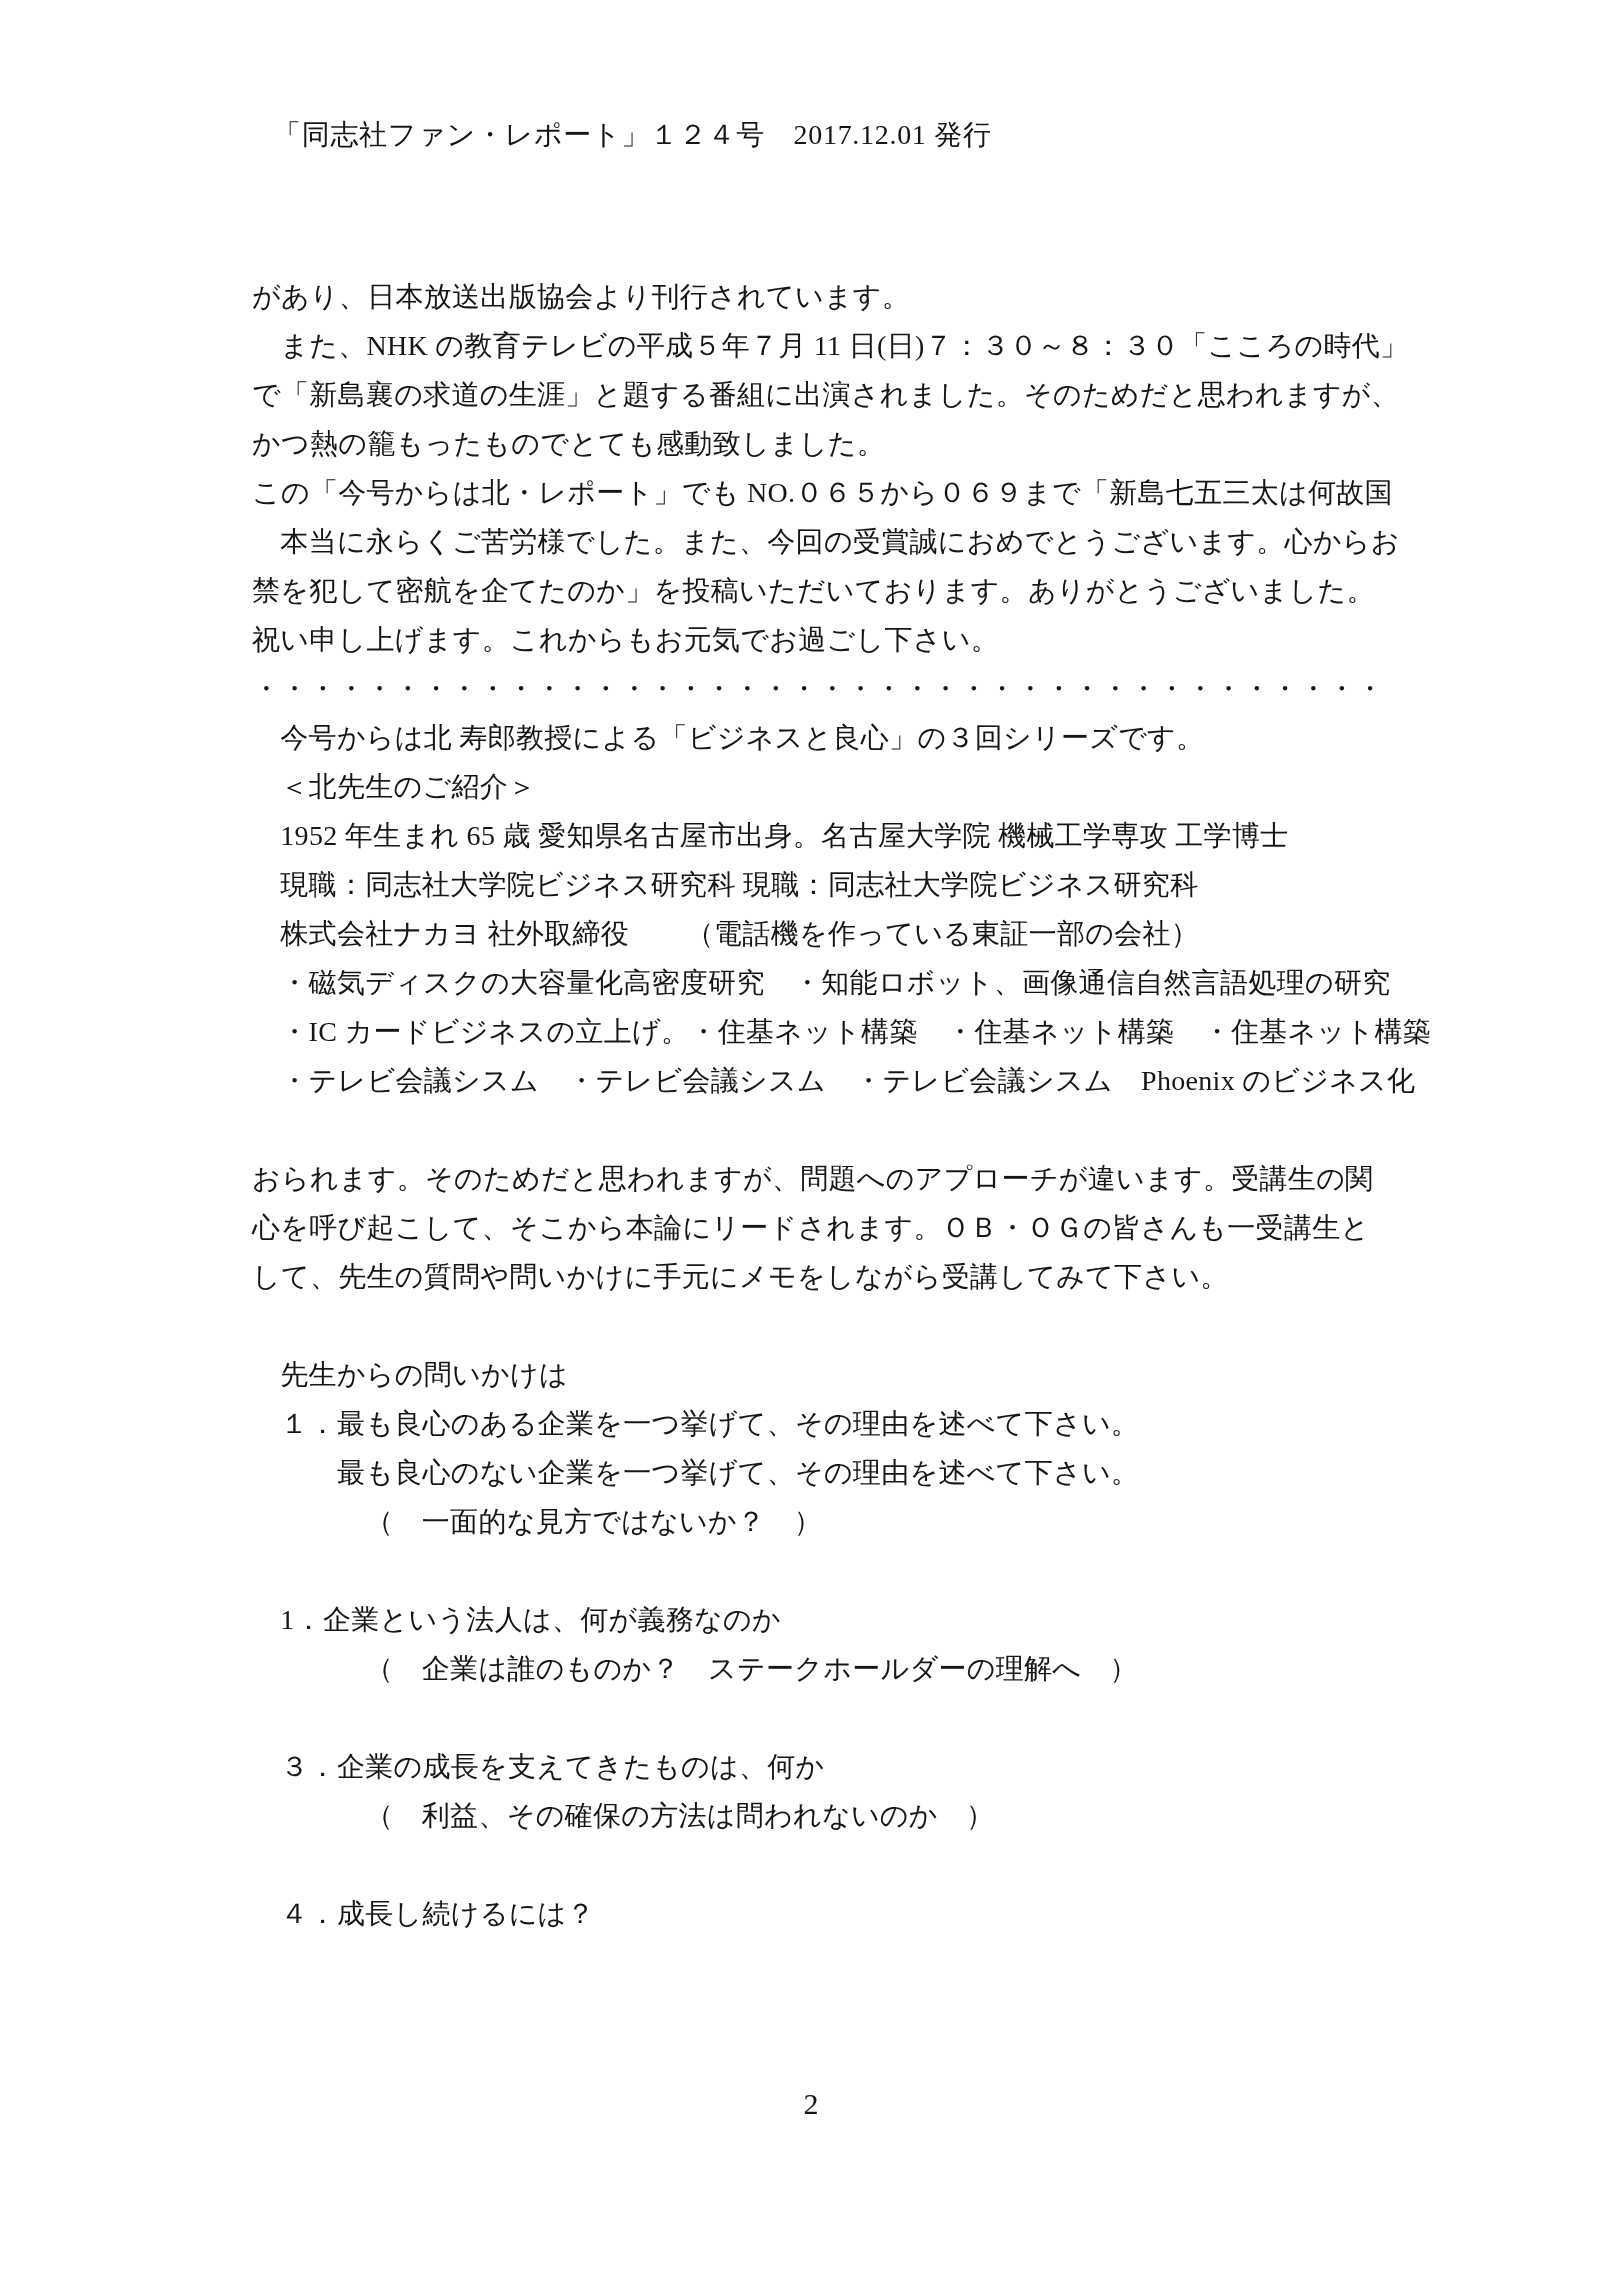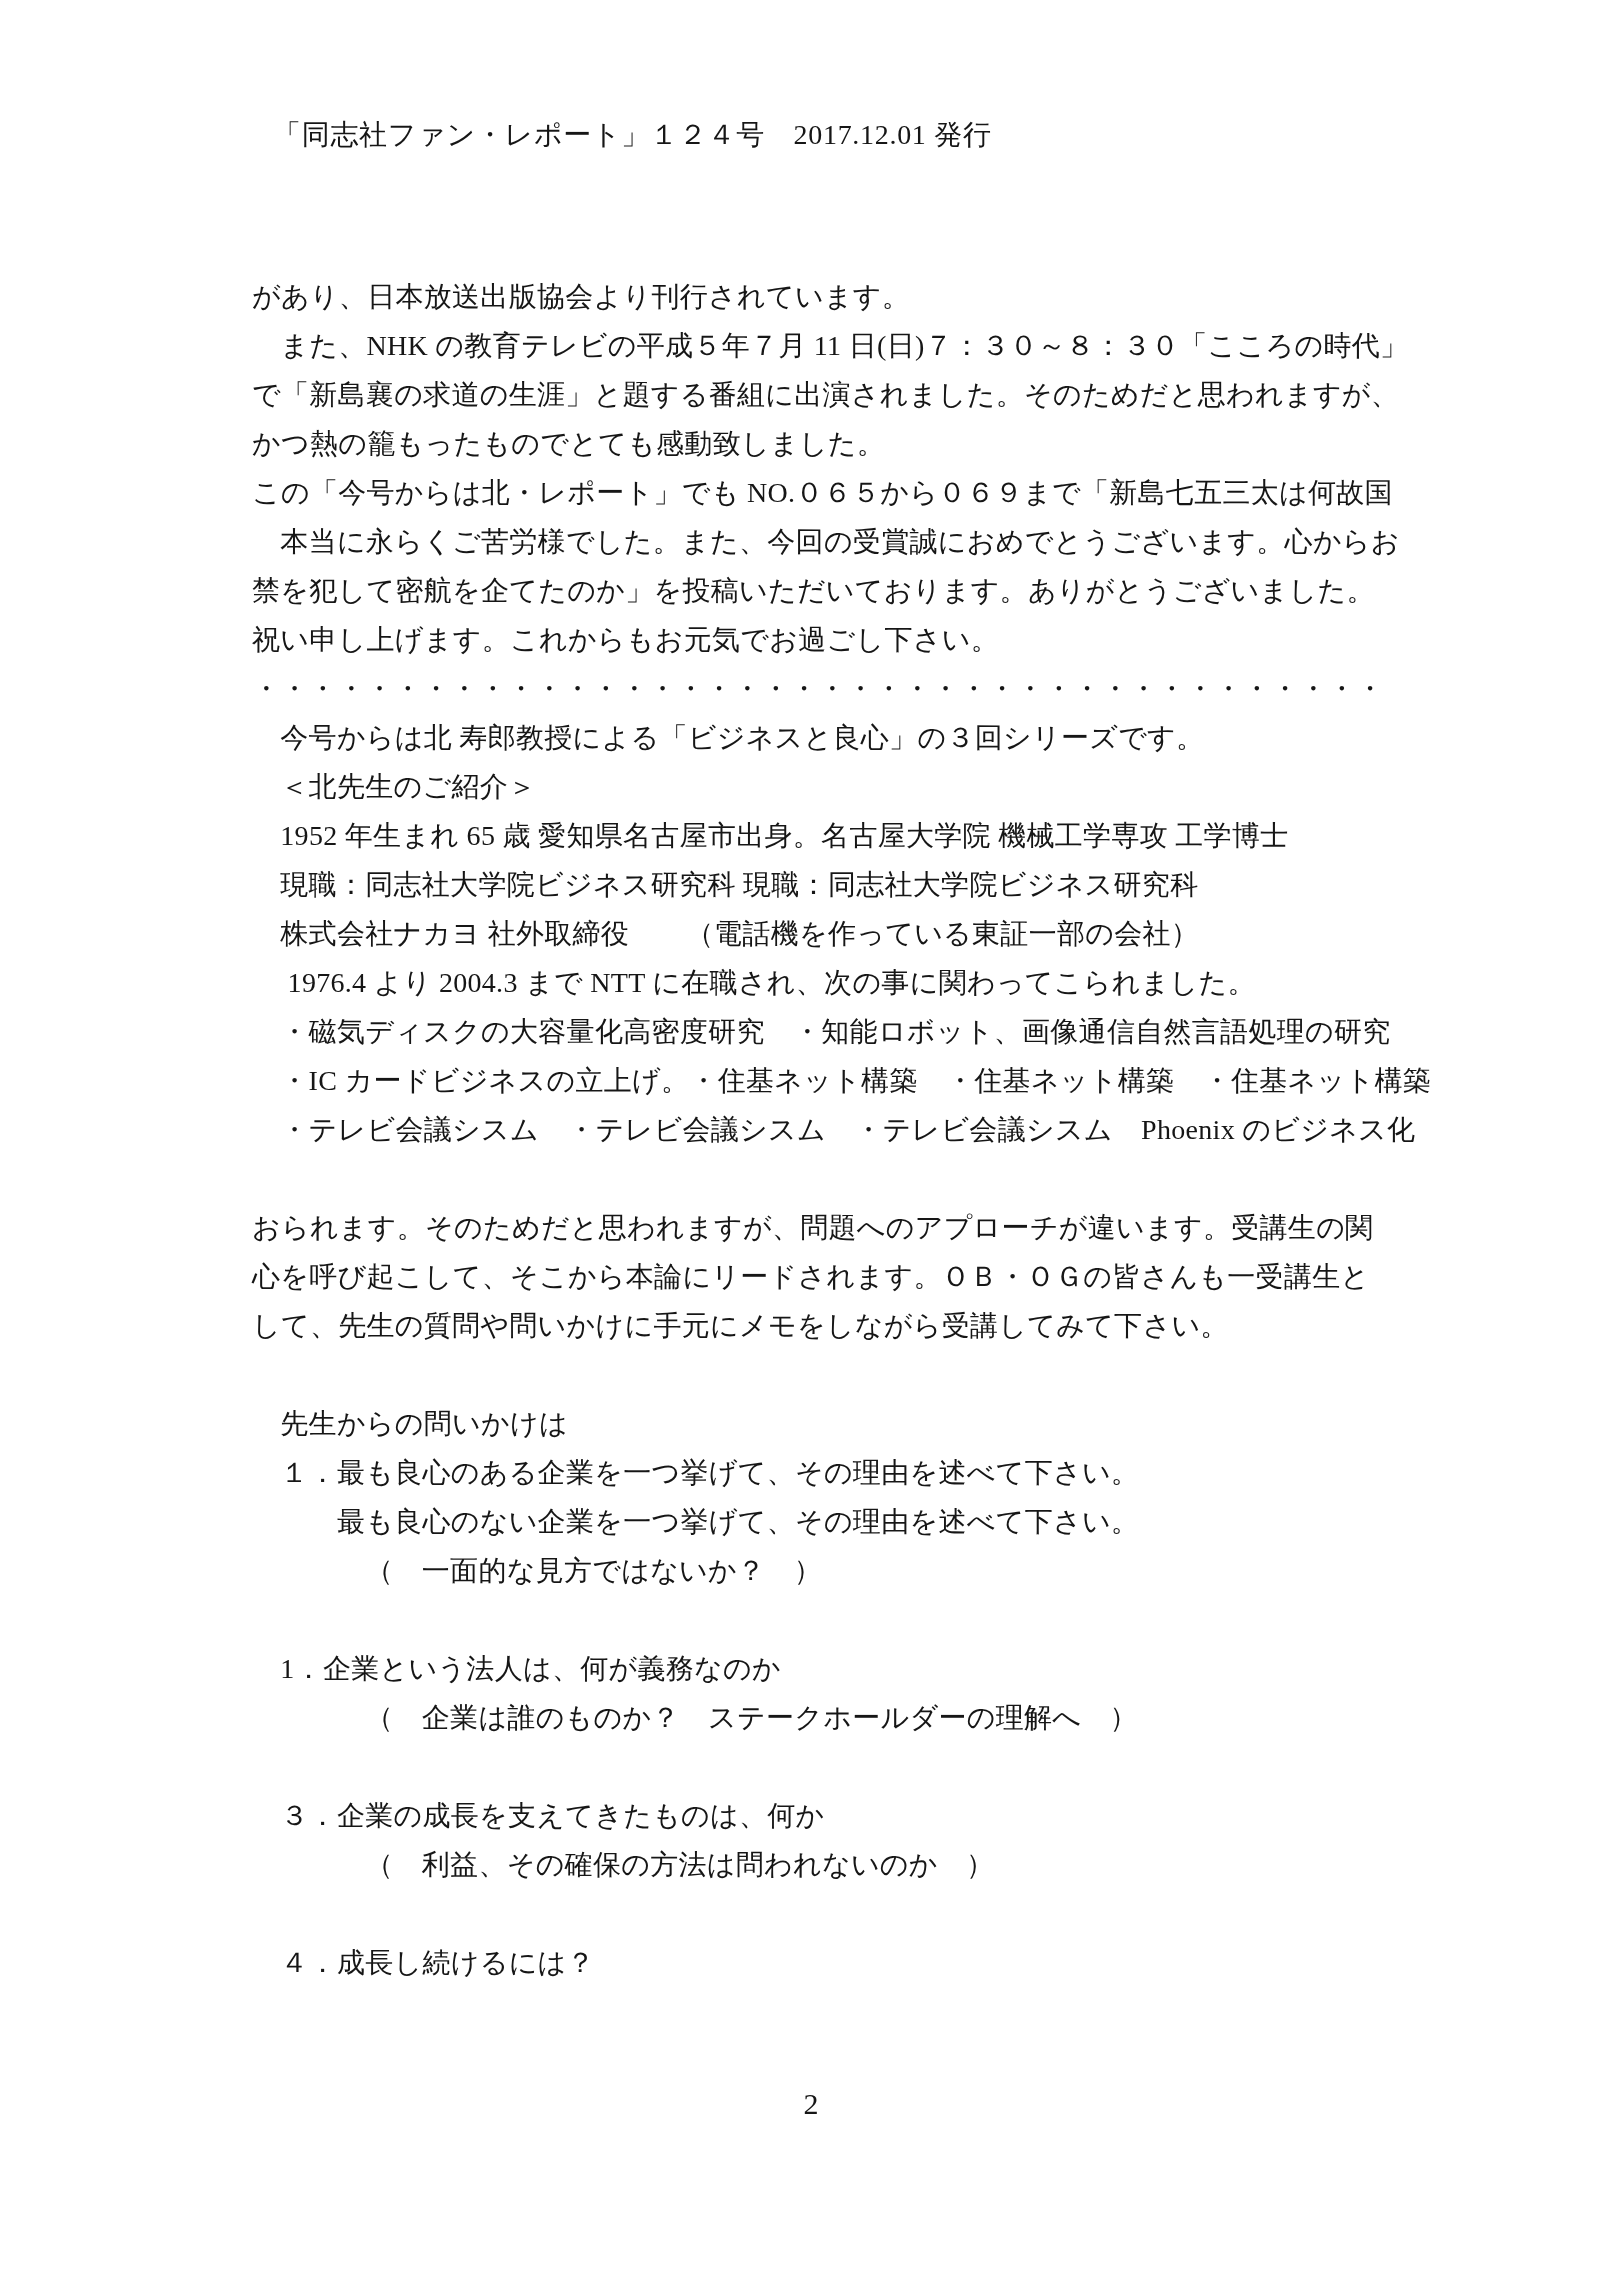--- a/index.html
+++ b/index.html
@@ -55,21 +55,20 @@
       <div class="line">この「今号からは北・レポート」でも NO.０６５から０６９まで「新島七五三太は何故国</div>
       <div class="line">　本当に永らくご苦労様でした。また、今回の受賞誠におめでとうございます。心からお</div>
       <div class="line">禁を犯して密航を企てたのか」を投稿いただいております。ありがとうございました。</div>
       <div class="line">祝い申し上げます。これからもお元気でお過ごし下さい。</div>
       <div class="line">・・・・・・・・・・・・・・・・・・・・・・・・・・・・・・・・・・・・・・・・</div>
       <div class="line">　今号からは北 寿郎教授による「ビジネスと良心」の３回シリーズです。</div>
       <div class="line">　＜北先生のご紹介＞</div>
       <div class="line">　1952 年生まれ 65 歳 愛知県名古屋市出身。名古屋大学院 機械工学専攻 工学博士</div>
       <div class="line">　現職：同志社大学院ビジネス研究科 現職：同志社大学院ビジネス研究科</div>
       <div class="line">　株式会社ナカヨ 社外取締役　　（電話機を作っている東証一部の会社）</div>
-      <div class="line">　 1976.4 より 2004.3 まで NTT に在職され、次の事に関わってこられました。</div>
       <div class="line">　・磁気ディスクの大容量化高密度研究　・知能ロボット、画像通信自然言語処理の研究</div>
       <div class="line">　・IC カードビジネスの立上げ。・住基ネット構築　・住基ネット構築　・住基ネット構築</div>
       <div class="line">　・テレビ会議シスム　・テレビ会議シスム　・テレビ会議シスム　Phoenix のビジネス化</div>
       <div class="line">&nbsp;</div>
       <div class="line">おられます。そのためだと思われますが、問題へのアプローチが違います。受講生の関</div>
       <div class="line">心を呼び起こして、そこから本論にリードされます。ＯＢ・ＯＧの皆さんも一受講生と</div>
       <div class="line">して、先生の質問や問いかけに手元にメモをしながら受講してみて下さい。</div>
       <div class="line">&nbsp;</div>
       <div class="line">　先生からの問いかけは</div>
       <div class="line">　１．最も良心のある企業を一つ挙げて、その理由を述べて下さい。</div>

